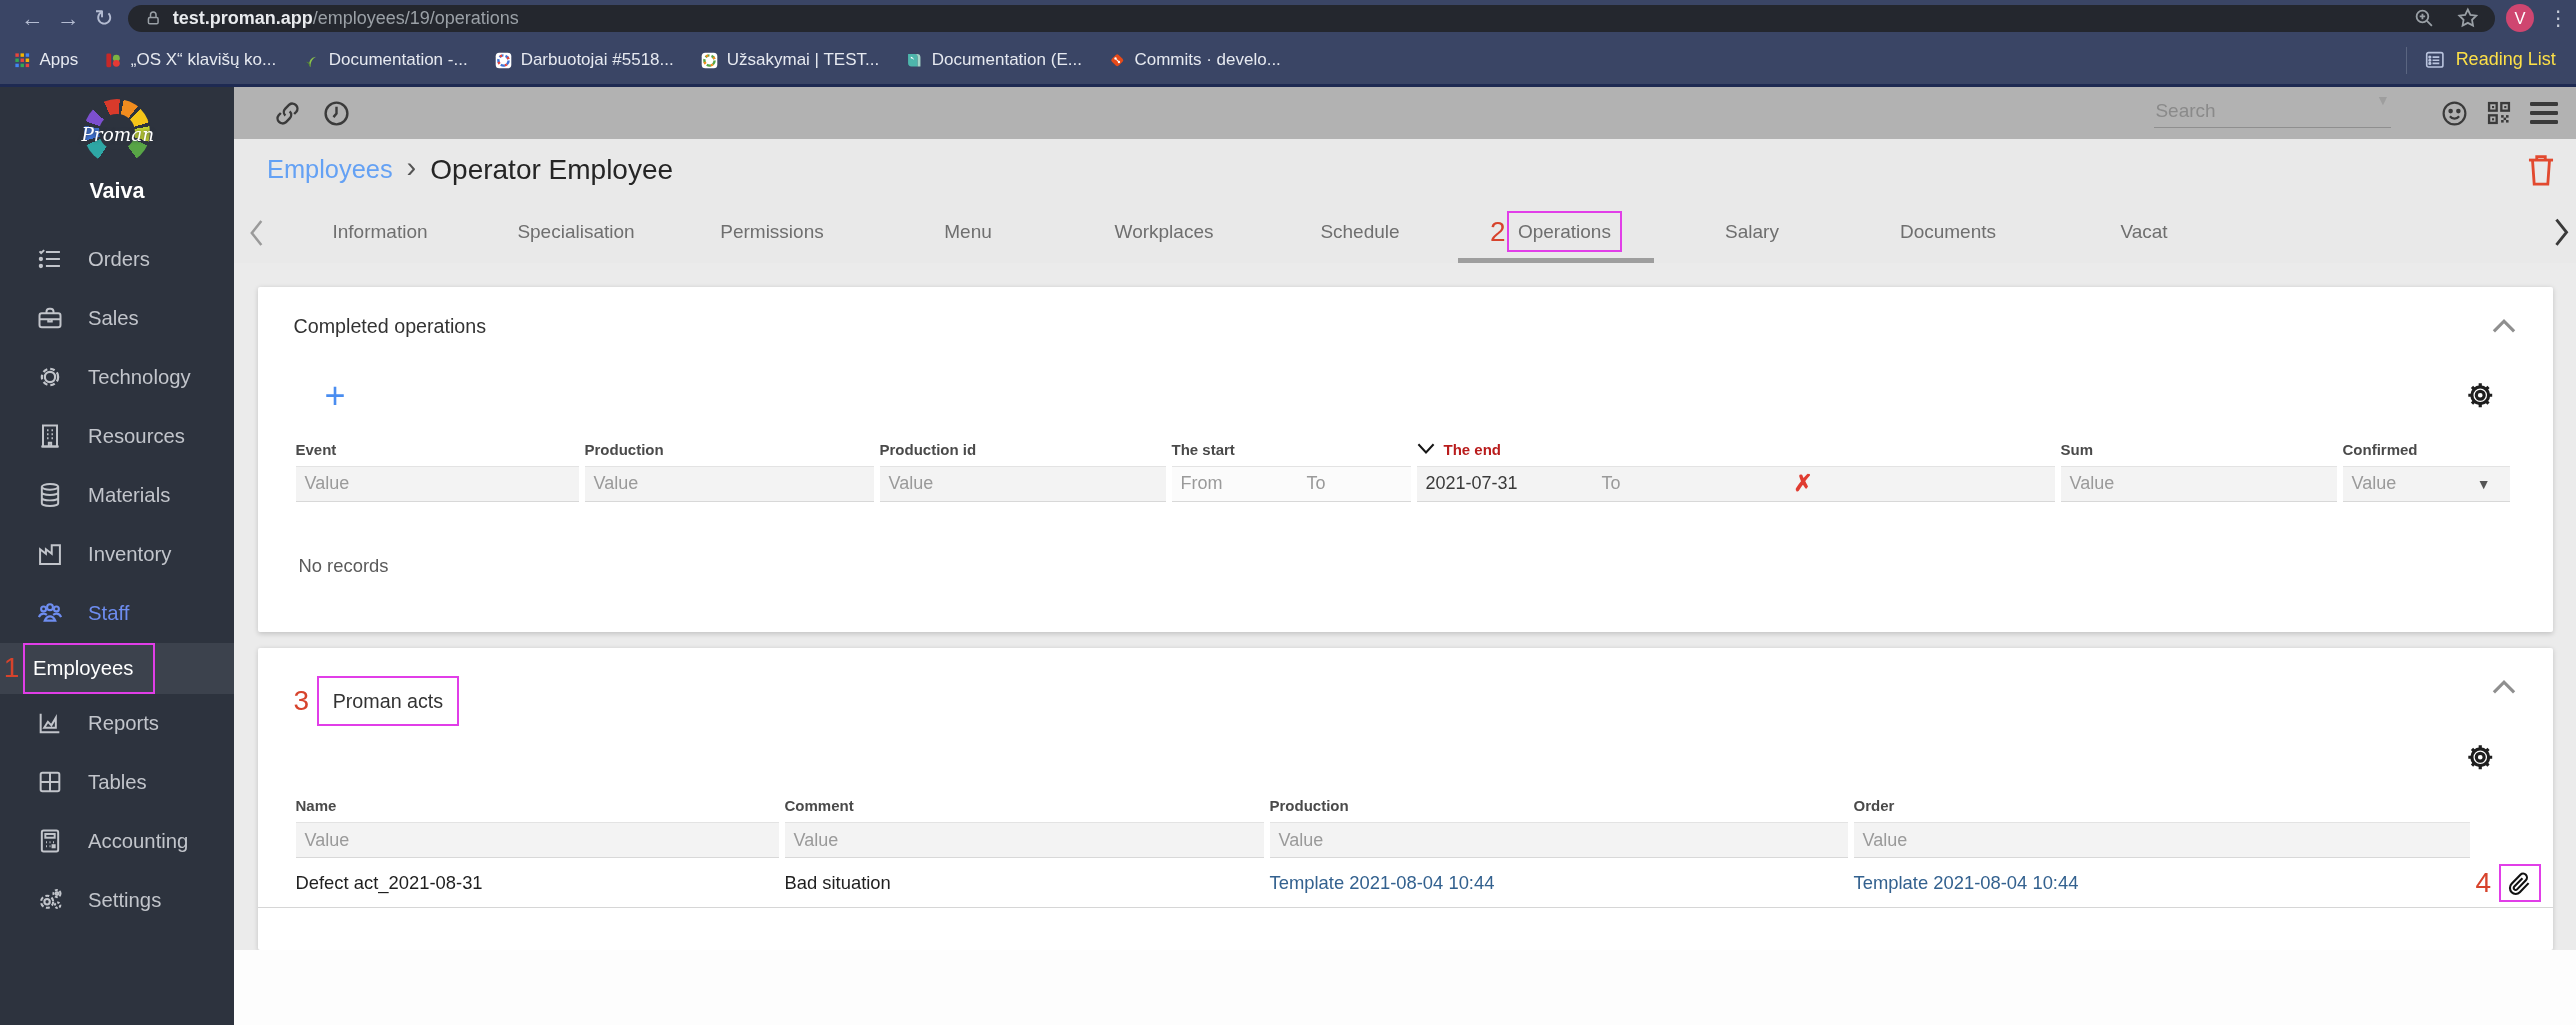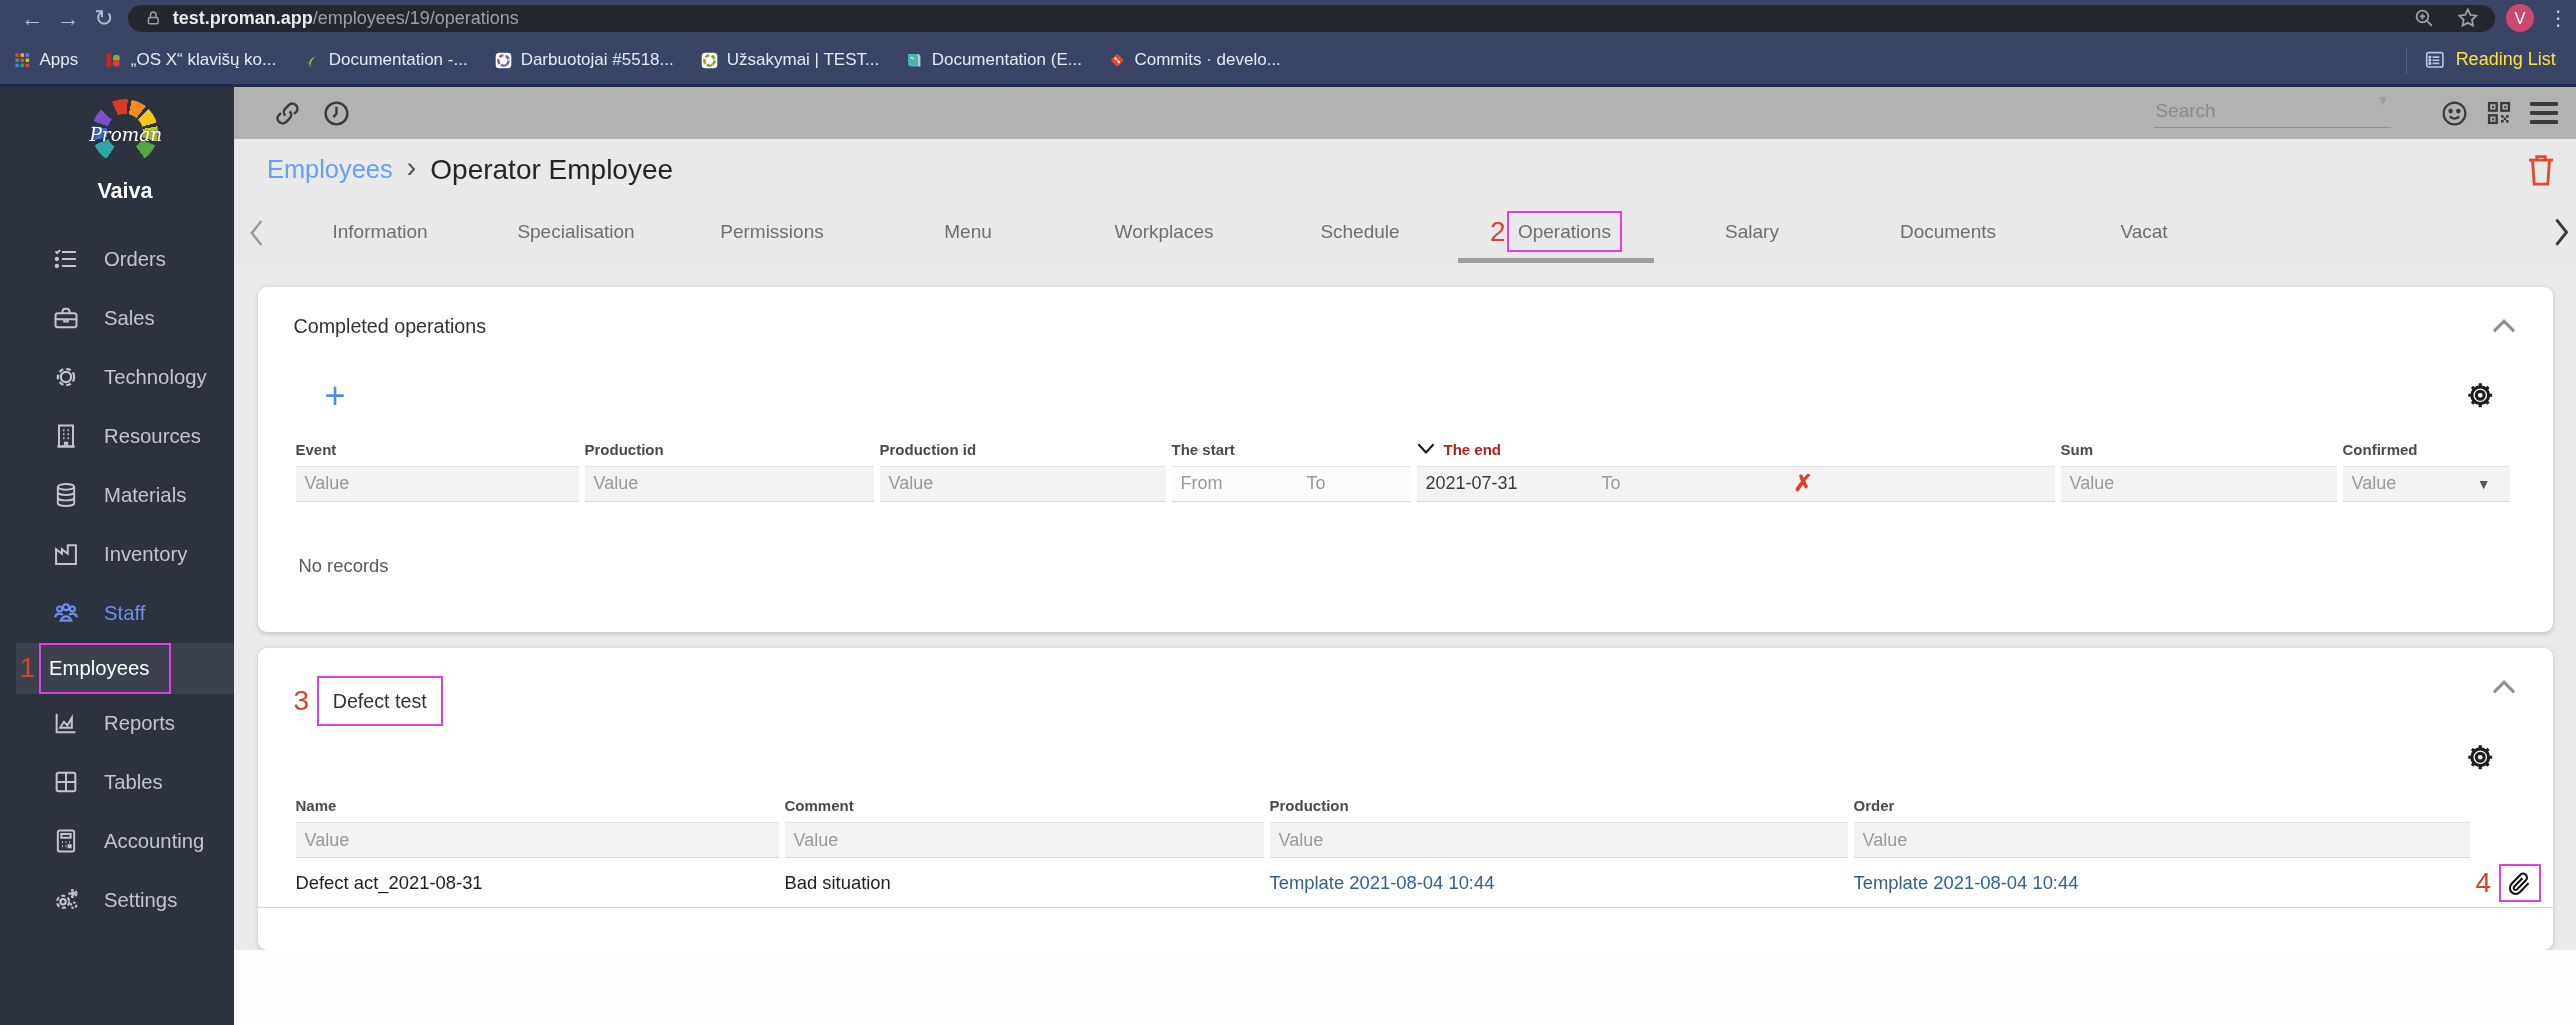--- a/index.html
+++ b/index.html
@@ -24,21 +24,21 @@
   .bookmarks { height:48px; background:#3a4565; display:flex; align-items:center; padding:0 14px; }
   .bm { display:flex; align-items:center; margin-right:27px; color:#e6e9f0; font-size:17px; }
   .bm .bm-ic { margin-right:9px; flex:none; display:flex; }
   .bm-divider { width:1.3px; height:27px; background:#5a6580; margin:0 16.5px 0 auto; }
   .reading { display:flex; align-items:flex-start; color:#fde047; font-size:18px; margin-right:6.3px; }
   .reading .bm-ic { margin-right:10.2px; display:flex; }
   .chrome-divider { height:3.2px; background:#1e2a52; }
 
   
   .app { display:flex; height:939px; }
-  .sidebar { width:234px; background:#2d333e; flex:none; display:flex; flex-direction:column;padding-left:16px; }
+  .sidebar { width:234px; background:#2d333e; flex:none; display:flex; flex-direction:column; }
   .logo-wrap { margin:9px auto 0; width:71px; height:75px; position:relative; }
   .logo-ring { width:66px; height:66px; margin:2.5px auto 0; border-radius:50%;
     background:conic-gradient(from 215deg,
       #2ea7a5 0 32deg, rgba(0,0,0,0) 32deg 40deg,
       #3f74d8 40deg 66deg, rgba(0,0,0,0) 66deg 74deg,
       #7c4fd0 74deg 98deg, rgba(0,0,0,0) 98deg 122deg,
       #d93a2b 122deg 150deg, rgba(0,0,0,0) 150deg 157deg,
       #f28c1e 157deg 184deg, rgba(0,0,0,0) 184deg 191deg,
       #f5c518 191deg 218deg, rgba(0,0,0,0) 218deg 225deg,
       #c3d62e 225deg 252deg, rgba(0,0,0,0) 252deg 259deg,
@@ -85,21 +85,21 @@
   .tabs-strip { display:flex; margin-left:48px; height:100%; }
   .tab { width:196px; flex:none; display:flex; align-items:center; justify-content:center;
          color:#6f6f6f; font-size:19px; position:relative; height:100%; }
   .tab.active::after { content:""; position:absolute; left:0; right:0; bottom:0; height:5.7px; background:#9e9e9e; }
   .tab-ann-num { color:#d7432c; font-size:28px; margin-right:1.3px; }
   .tab-ann-box { border:2.5px solid #e13ee8; padding:7.6px 9px; }
 
   
   .content { background:#ebebeb; padding:24px 23px 0 23.5px; }
   .white-strip { background:#fdfdfd; flex:1; }
-  .card { background:#fff; border-radius:9px; box-shadow:0 1.9px 5.7px rgba(0,0,0,.17); }
+  .card { background:#fff; border-radius:2px; box-shadow:0 1.9px 5.7px rgba(0,0,0,.17); }
   .card + .card { margin-top:16.5px; }
   .card-head { display:flex; justify-content:space-between; align-items:flex-start; padding:28px 37px 0 36px; }
   .card-title { color:#333; font-size:19.7px; }
   .collapse-btn { display:flex; margin-top:2.5px; }
   .ops-actions { display:flex; justify-content:space-between; align-items:center; margin-top:37px; padding:0 58px 0 67px; height:41px; }
   .plus-btn { color:#4a8df0; font-size:36px; font-weight:300; line-height:1; }
   .gear-btn { display:flex; }
 
   .grid-ops { display:grid; grid-template-columns:289px 295px 292px 245px 644px 282px 1fr; padding:0 38px; align-items:center; }
   .grid-def { display:grid; grid-template-columns:489px 485px 584px 622px 1fr; padding:0 38px; align-items:center; }
@@ -561,21 +561,21 @@
           </div>
 
           <div class="no-records">No records</div>
         </section>
 
         <section class="card">
           <div class="card-head">
             <span class="def-title-wrap">
               <span class="ann-num">3</span>
               <span class="ann-box">
-                <span class="card-title">Defect test</span>
+                <span class="card-title">Proman acts</span>
               </span>
             </span>
             <span class="collapse-btn">
               <svg width="24" height="15.2" viewBox="0 0 38 24" fill="none" stroke="#8f8f8f" stroke-width="5">
                   <path d="M3 21L19 5l16 16"></path>
                 </svg>
             </span>
           </div>
 
           <div class="def-gear-row">

